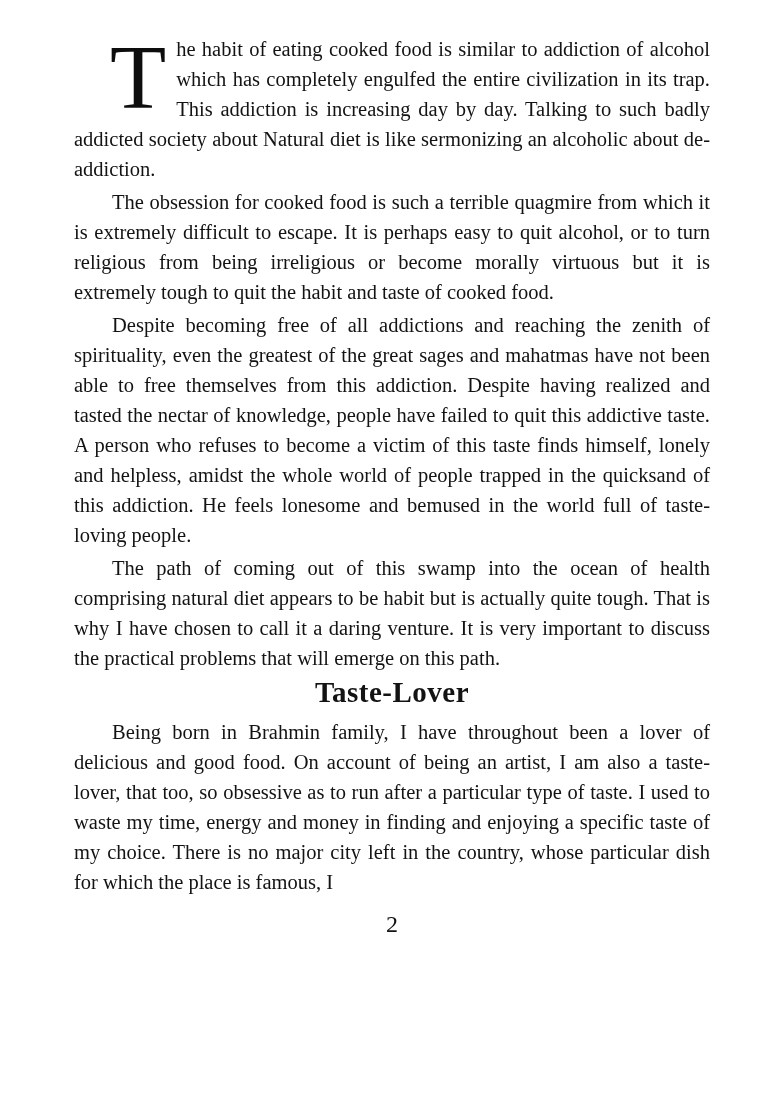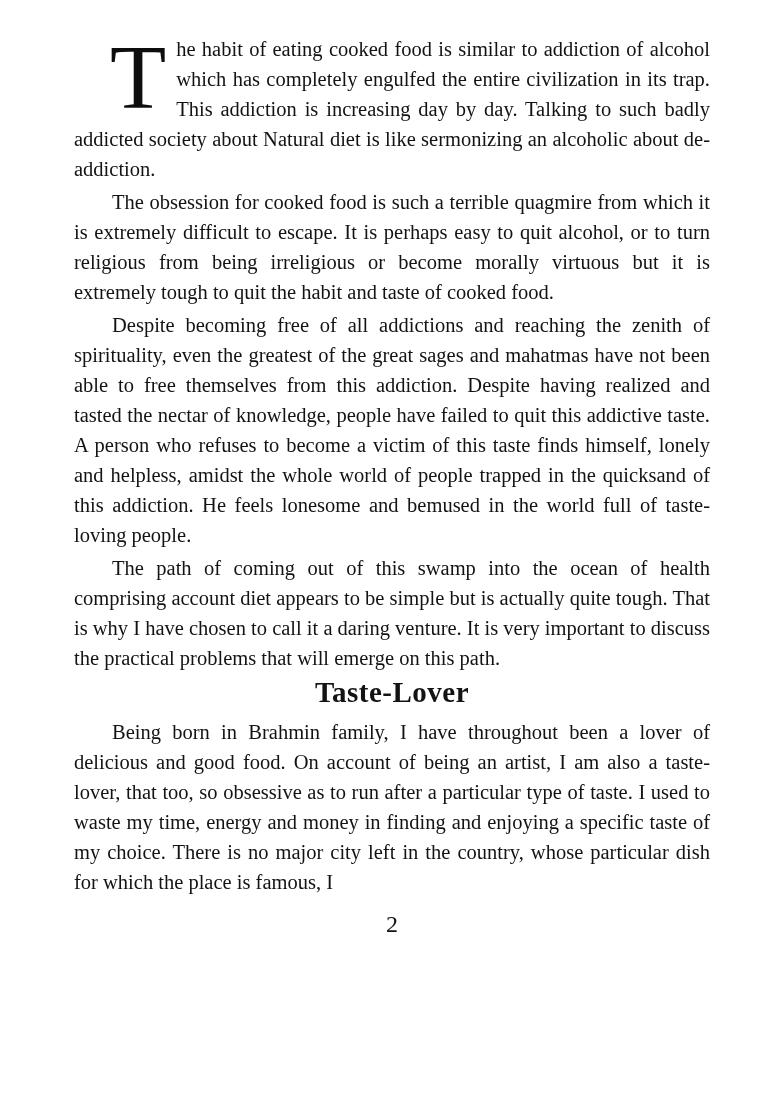--- a/index.html
+++ b/index.html
@@ -60,21 +60,21 @@
 <div class="page">
 
   <p class="para first">
     <span class="dropcap">T</span><span>he habit of eating cooked food is similar to addiction of alcohol which has completely engulfed the entire civilization in its trap. This addiction is increasing day by day. Talking to such badly addicted society about Natural diet is like sermonizing an alcoholic about de-addiction.</span>
   </p>
 
   <p class="para">The obsession for cooked food is such a terrible quagmire from which it is extremely difficult to escape. It is perhaps easy to quit alcohol, or to turn religious from being irreligious or become morally virtuous but it is extremely tough to quit the habit and taste of cooked food.</p>
 
   <p class="para">Despite becoming free of all addictions and reaching the zenith of spirituality, even the greatest of the great sages and mahatmas have not been able to free themselves from this addiction. Despite having realized and tasted the nectar of knowledge, people have failed to quit this addictive taste. A person who refuses to become a victim of this taste finds himself, lonely and helpless, amidst the whole world of people trapped in the quicksand of this addiction. He feels lonesome and bemused in the world full of taste-loving people.</p>
 
-  <p class="para">The path of coming out of this swamp into the ocean of health comprising account diet appears to be simple but is actually quite tough. That is why I have chosen to call it a daring venture. It is very important to discuss the practical problems that will emerge on this path.</p>
+  <p class="para">The path of coming out of this swamp into the ocean of health comprising natural diet appears to be habit but is actually quite tough. That is why I have chosen to call it a daring venture. It is very important to discuss the practical problems that will emerge on this path.</p>
 
   <h2 class="heading">Taste-Lover</h2>
 
   <p class="para">Being born in Brahmin family, I have throughout been a lover of delicious and good food. On account of being an artist, I am also a taste-lover, that too, so obsessive as to run after a particular type of taste. I used to waste my time, energy and money in finding and enjoying a specific taste of my choice. There is no major city left in the country, whose particular dish for which the place is famous, I</p>
 
   <div class="pagenum">2</div>
 
 </div>
 
 </body></html>

